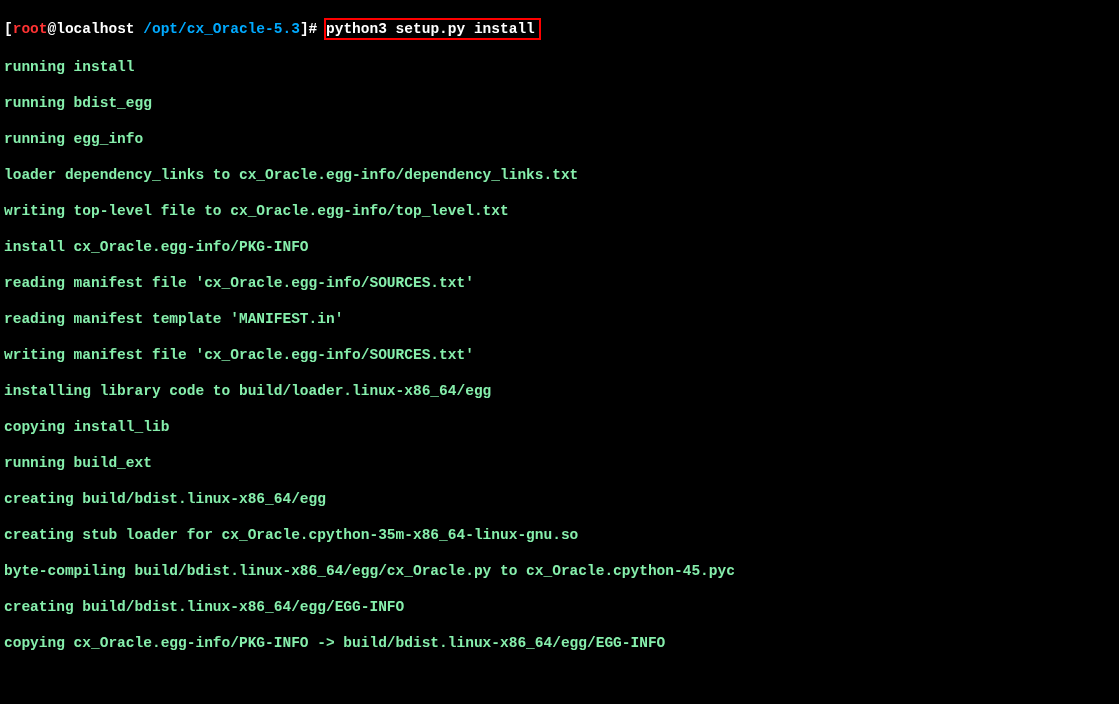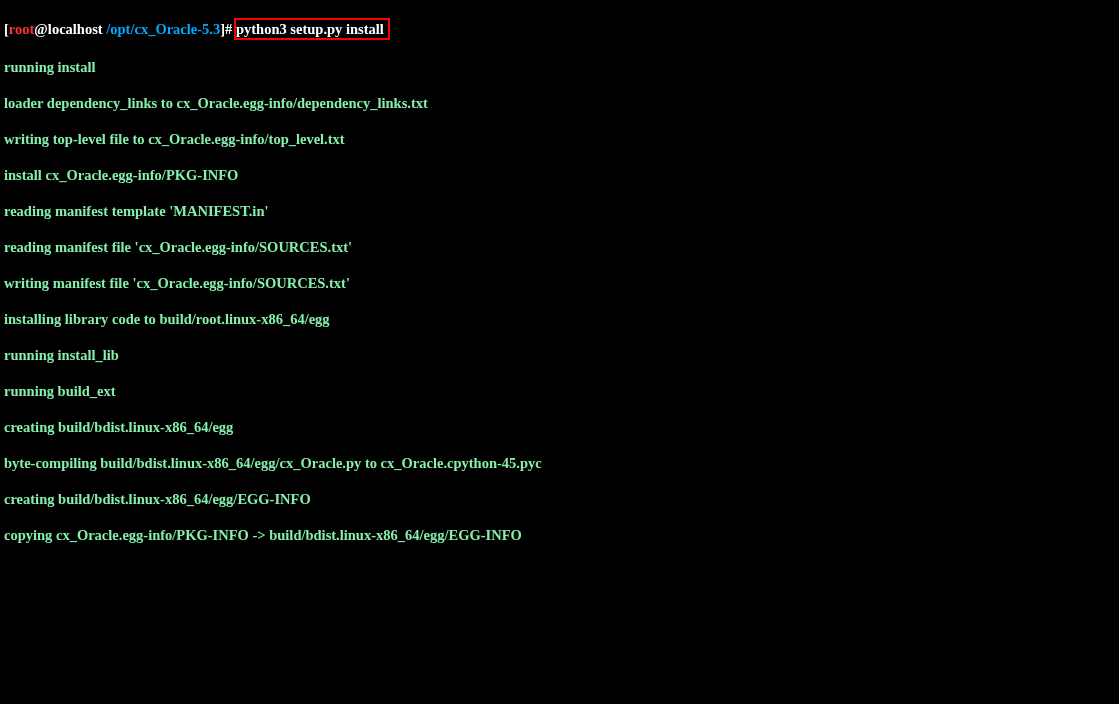--- a/index.html
+++ b/index.html
@@ -26,38 +26,41 @@
   .path { color: #00aaff; }
   .hash { color: #fff; }
   .cmd { color: #fff; }
   .output { color: #86efac; }
   .box1 {
     border: 2px solid #ff0000;
     display: inline-block;
     padding: 0 4px 0 0;
     margin-left: -2px;
   }
-  .line { display: block; font-family: Liberation Serif, serif; }
+  .line { display: block; }
 </style>
 </head>
 <body>
 
 <div class="terminal">
 <span class="line"><span class="bracket">[</span><span class="user">root</span><span class="at">@</span><span class="host">localhost </span><span class="path">/opt/cx_Oracle-5.3</span><span class="bracket">]</span><span class="hash"># </span><span class="box1"><span class="cmd">python3 setup.py install</span></span></span>
 <span class="line output">running install</span>
+<span class="line output">running bdist_egg</span>
+<span class="line output">running egg_info</span>
 <span class="line output">loader dependency_links to cx_Oracle.egg-info/dependency_links.txt</span>
 <span class="line output">writing top-level file to cx_Oracle.egg-info/top_level.txt</span>
 <span class="line output">install cx_Oracle.egg-info/PKG-INFO</span>
+<span class="line output">reading manifest file 'cx_Oracle.egg-info/SOURCES.txt'</span>
 <span class="line output">reading manifest template 'MANIFEST.in'</span>
-<span class="line output">reading manifest file 'cx_Oracle.egg-info/SOURCES.txt'</span>
 <span class="line output">writing manifest file 'cx_Oracle.egg-info/SOURCES.txt'</span>
-<span class="line output">installing library code to build/root.linux-x86_64/egg</span>
-<span class="line output">running install_lib</span>
+<span class="line output">installing library code to build/loader.linux-x86_64/egg</span>
+<span class="line output">copying install_lib</span>
 <span class="line output">running build_ext</span>
 <span class="line output">creating build/bdist.linux-x86_64/egg</span>
+<span class="line output">creating stub loader for cx_Oracle.cpython-35m-x86_64-linux-gnu.so</span>
 <span class="line output">byte-compiling build/bdist.linux-x86_64/egg/cx_Oracle.py to cx_Oracle.cpython-45.pyc</span>
 <span class="line output">creating build/bdist.linux-x86_64/egg/EGG-INFO</span>
 <span class="line output">copying cx_Oracle.egg-info/PKG-INFO -&gt; build/bdist.linux-x86_64/egg/EGG-INFO</span>
 
 
 
 
 
 
 

